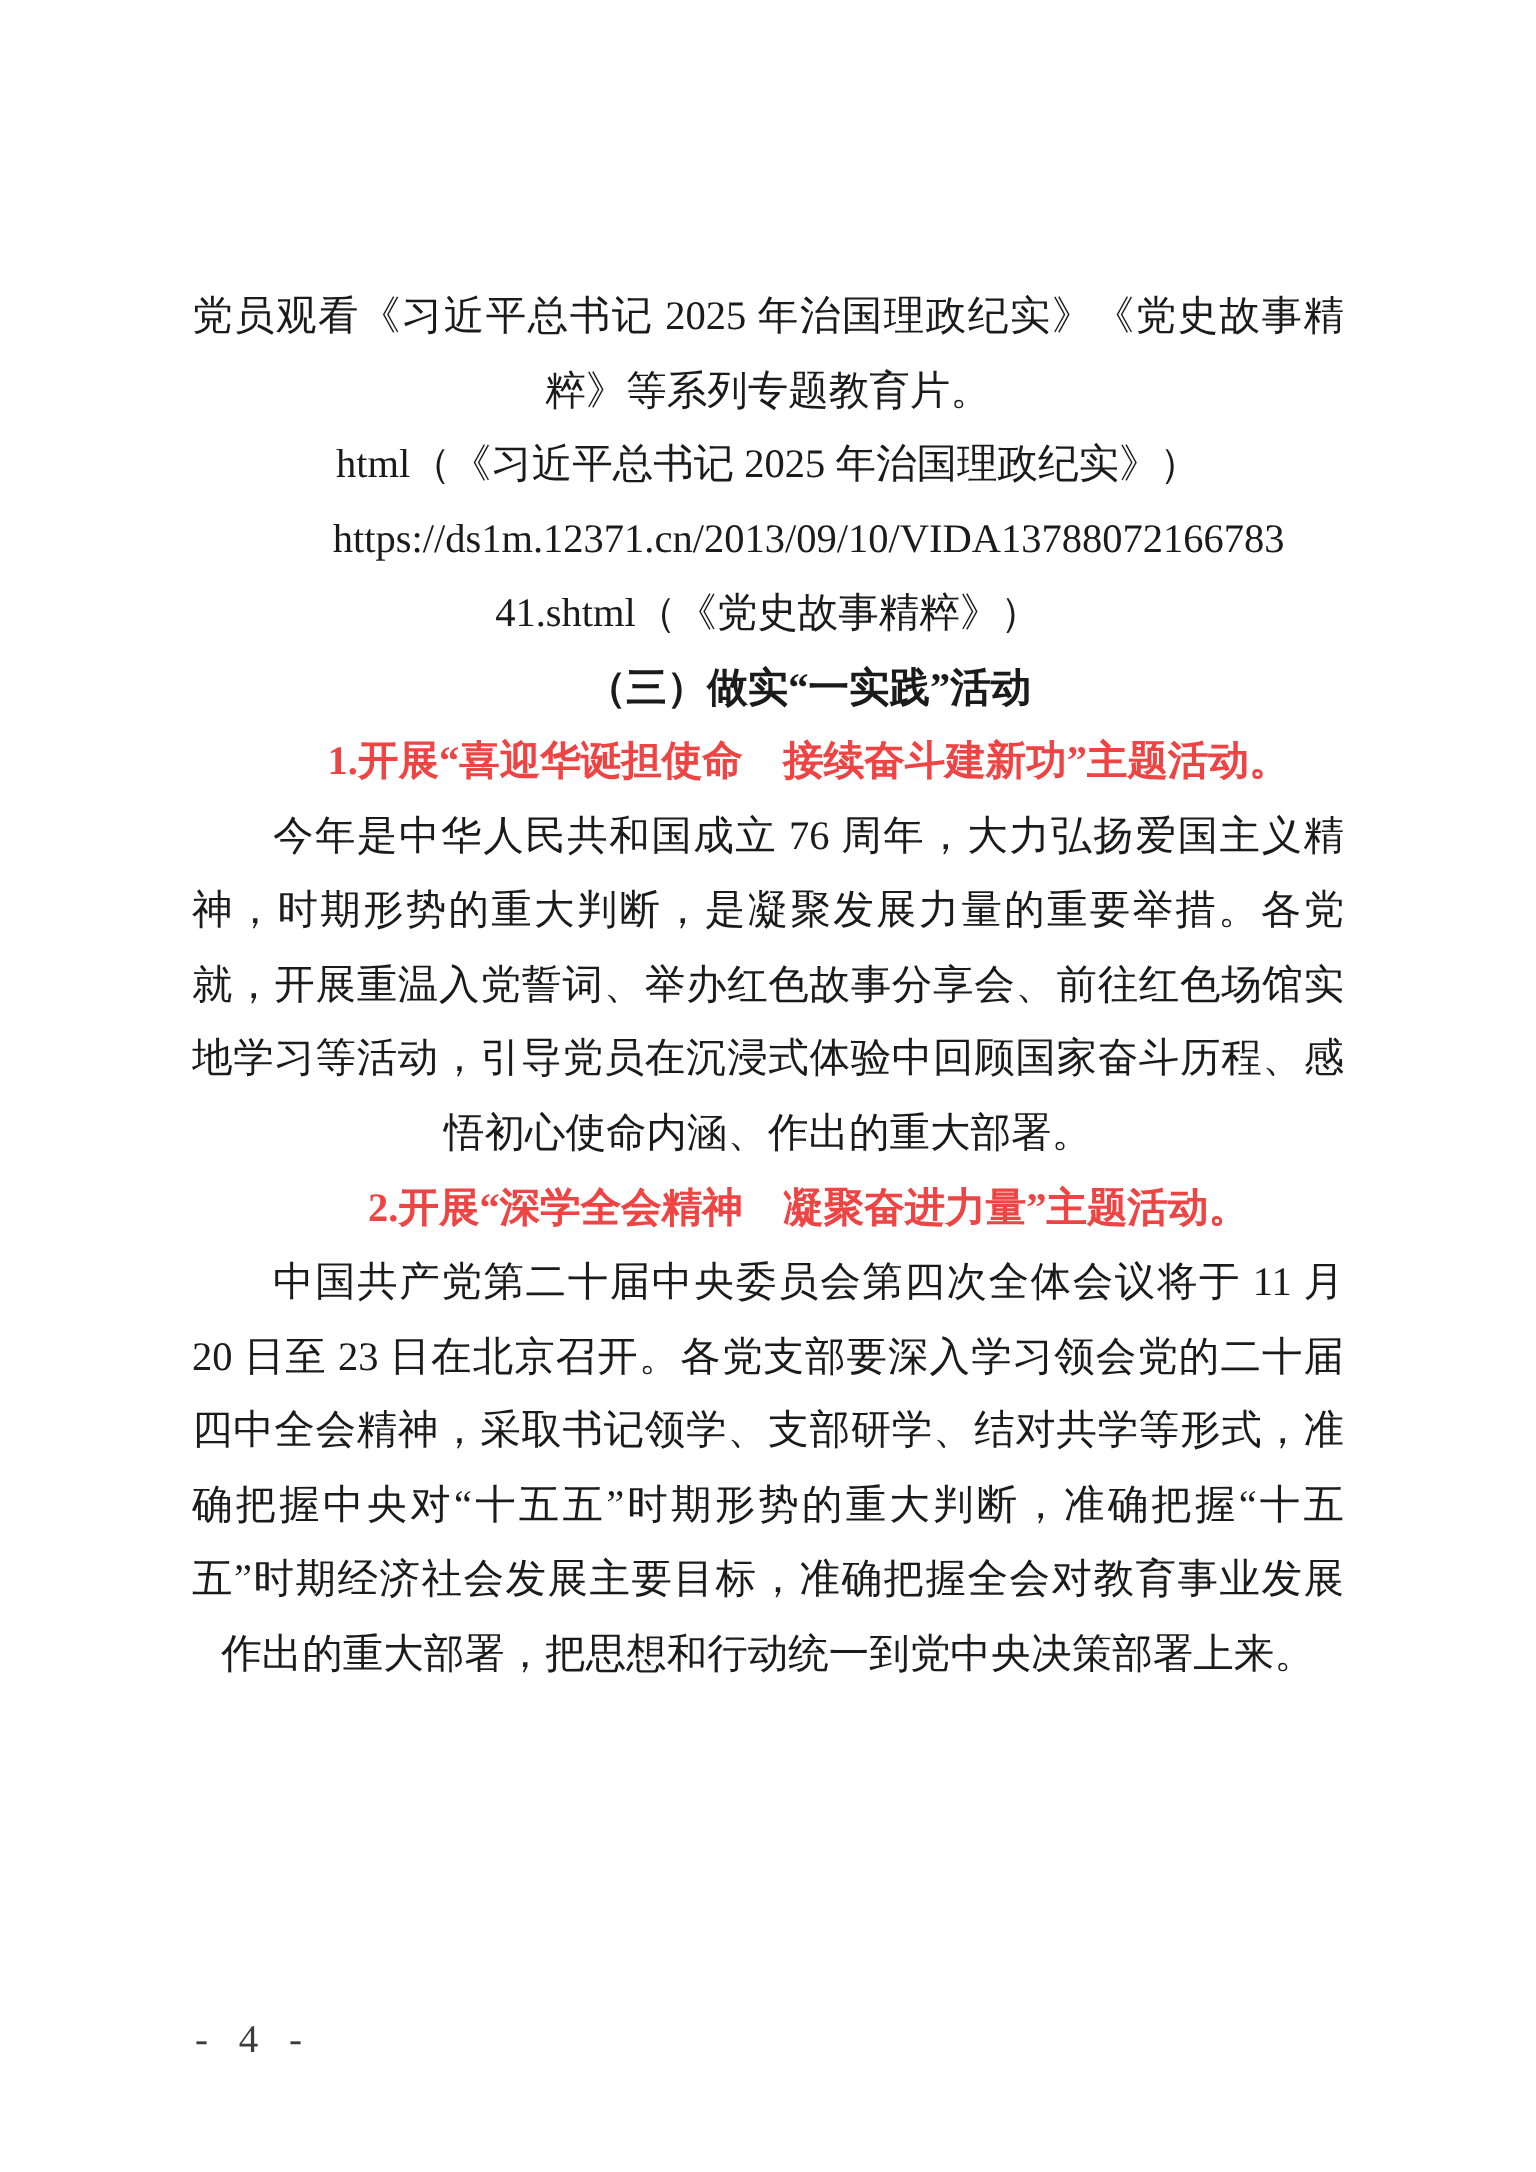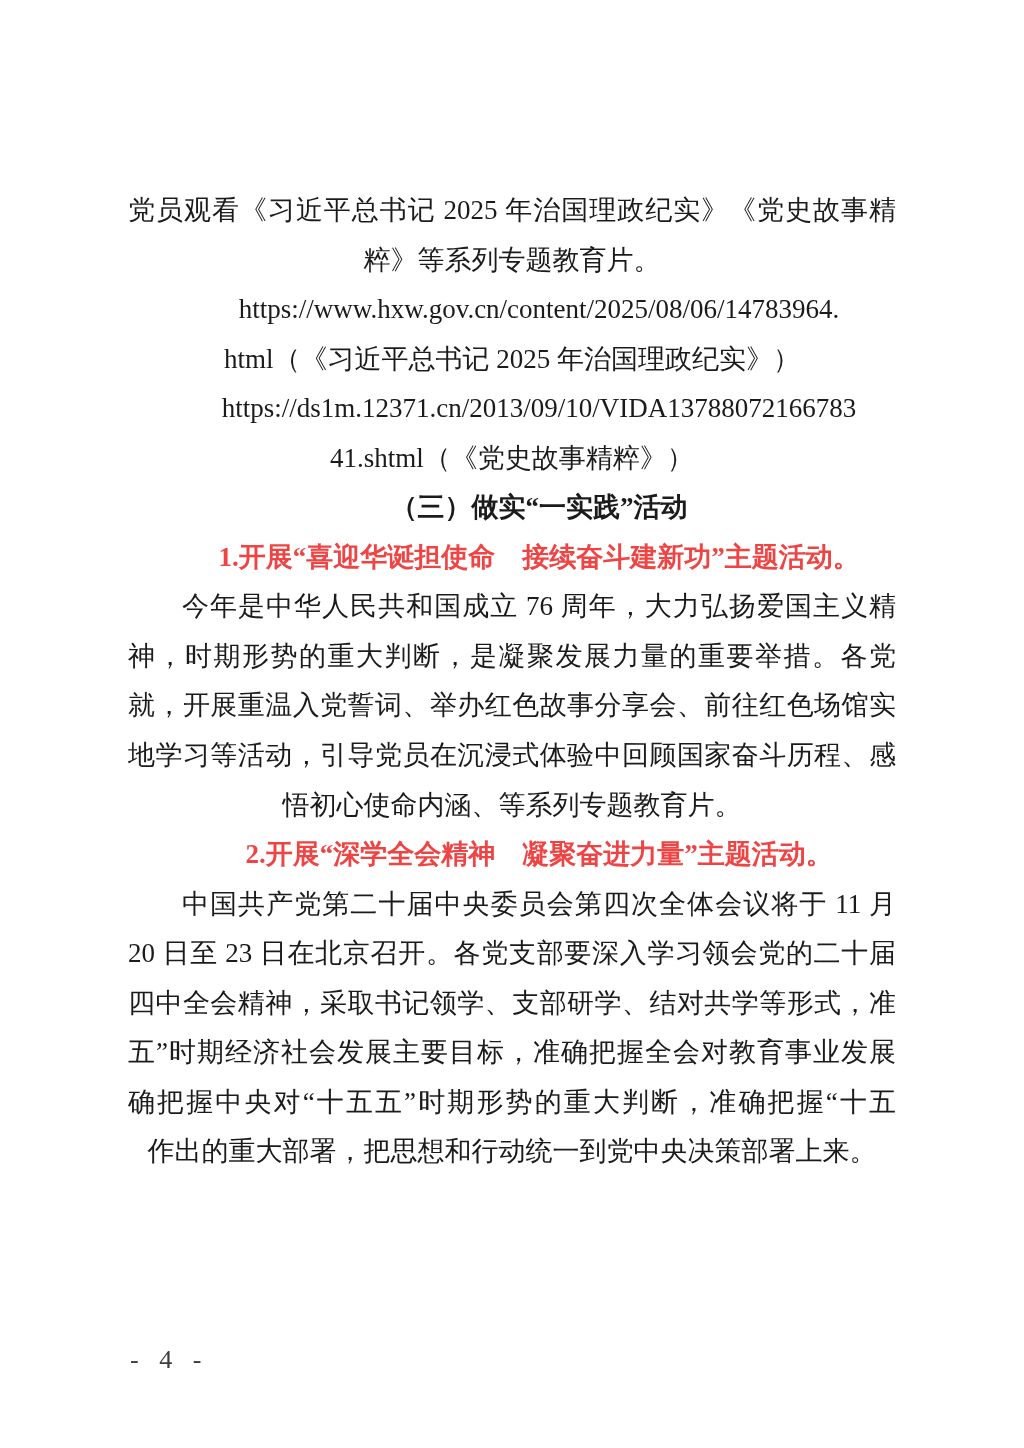--- a/index.html
+++ b/index.html
@@ -69,46 +69,45 @@
 </head>
 <body>
 
 <div class="page">
   <div class="content">
       <div class="paragraph">
         <div class="line fill">党员观看《习近平总书记 2025 年治国理政纪实》《党史故事精</div>
         <div class="line">粹》等系列专题教育片。</div>
       </div>
       <div class="paragraph">
-        <div class="line indent">https://www.hxw.gov.cn/content/2025/08/06/14783964.</div>
         <div class="line">html（《习近平总书记 2025 年治国理政纪实》）</div>
       </div>
       <div class="paragraph">
         <div class="line indent">https://ds1m.12371.cn/2013/09/10/VIDA13788072166783</div>
         <div class="line">41.shtml（《党史故事精粹》）</div>
       </div>
       <div class="paragraph">
         <div class="line indent kaiti">（三）做实“一实践”活动</div>
       </div>
       <div class="paragraph">
         <div class="line indent bold">1.开展“喜迎华诞担使命　接续奋斗建新功”主题活动。</div>
       </div>
       <div class="paragraph">
         <div class="line indent fill">今年是中华人民共和国成立 76 周年，大力弘扬爱国主义精</div>
         <div class="line fill">神，时期形势的重大判断，是凝聚发展力量的重要举措。各党</div>
         <div class="line fill">就，开展重温入党誓词、举办红色故事分享会、前往红色场馆实</div>
         <div class="line fill">地学习等活动，引导党员在沉浸式体验中回顾国家奋斗历程、感</div>
-        <div class="line">悟初心使命内涵、等系列专题教育片。</div>
+        <div class="line">悟初心使命内涵、作出的重大部署。</div>
       </div>
       <div class="paragraph">
         <div class="line indent bold">2.开展“深学全会精神　凝聚奋进力量”主题活动。</div>
       </div>
       <div class="paragraph">
         <div class="line indent fill">中国共产党第二十届中央委员会第四次全体会议将于 11 月</div>
         <div class="line fill">20 日至 23 日在北京召开。各党支部要深入学习领会党的二十届</div>
         <div class="line fill">四中全会精神，采取书记领学、支部研学、结对共学等形式，准</div>
+        <div class="line fill">确把握中央对“十五五”时期形势的重大判断，准确把握“十五</div>
         <div class="line fill">五”时期经济社会发展主要目标，准确把握全会对教育事业发展</div>
-        <div class="line fill">确把握中央对“十五五”时期形势的重大判断，准确把握“十五</div>
         <div class="line">作出的重大部署，把思想和行动统一到党中央决策部署上来。</div>
       </div>
     </div>
   <div class="footer-pagenum">- 4 -</div>
 </div>
 
 </body></html>

